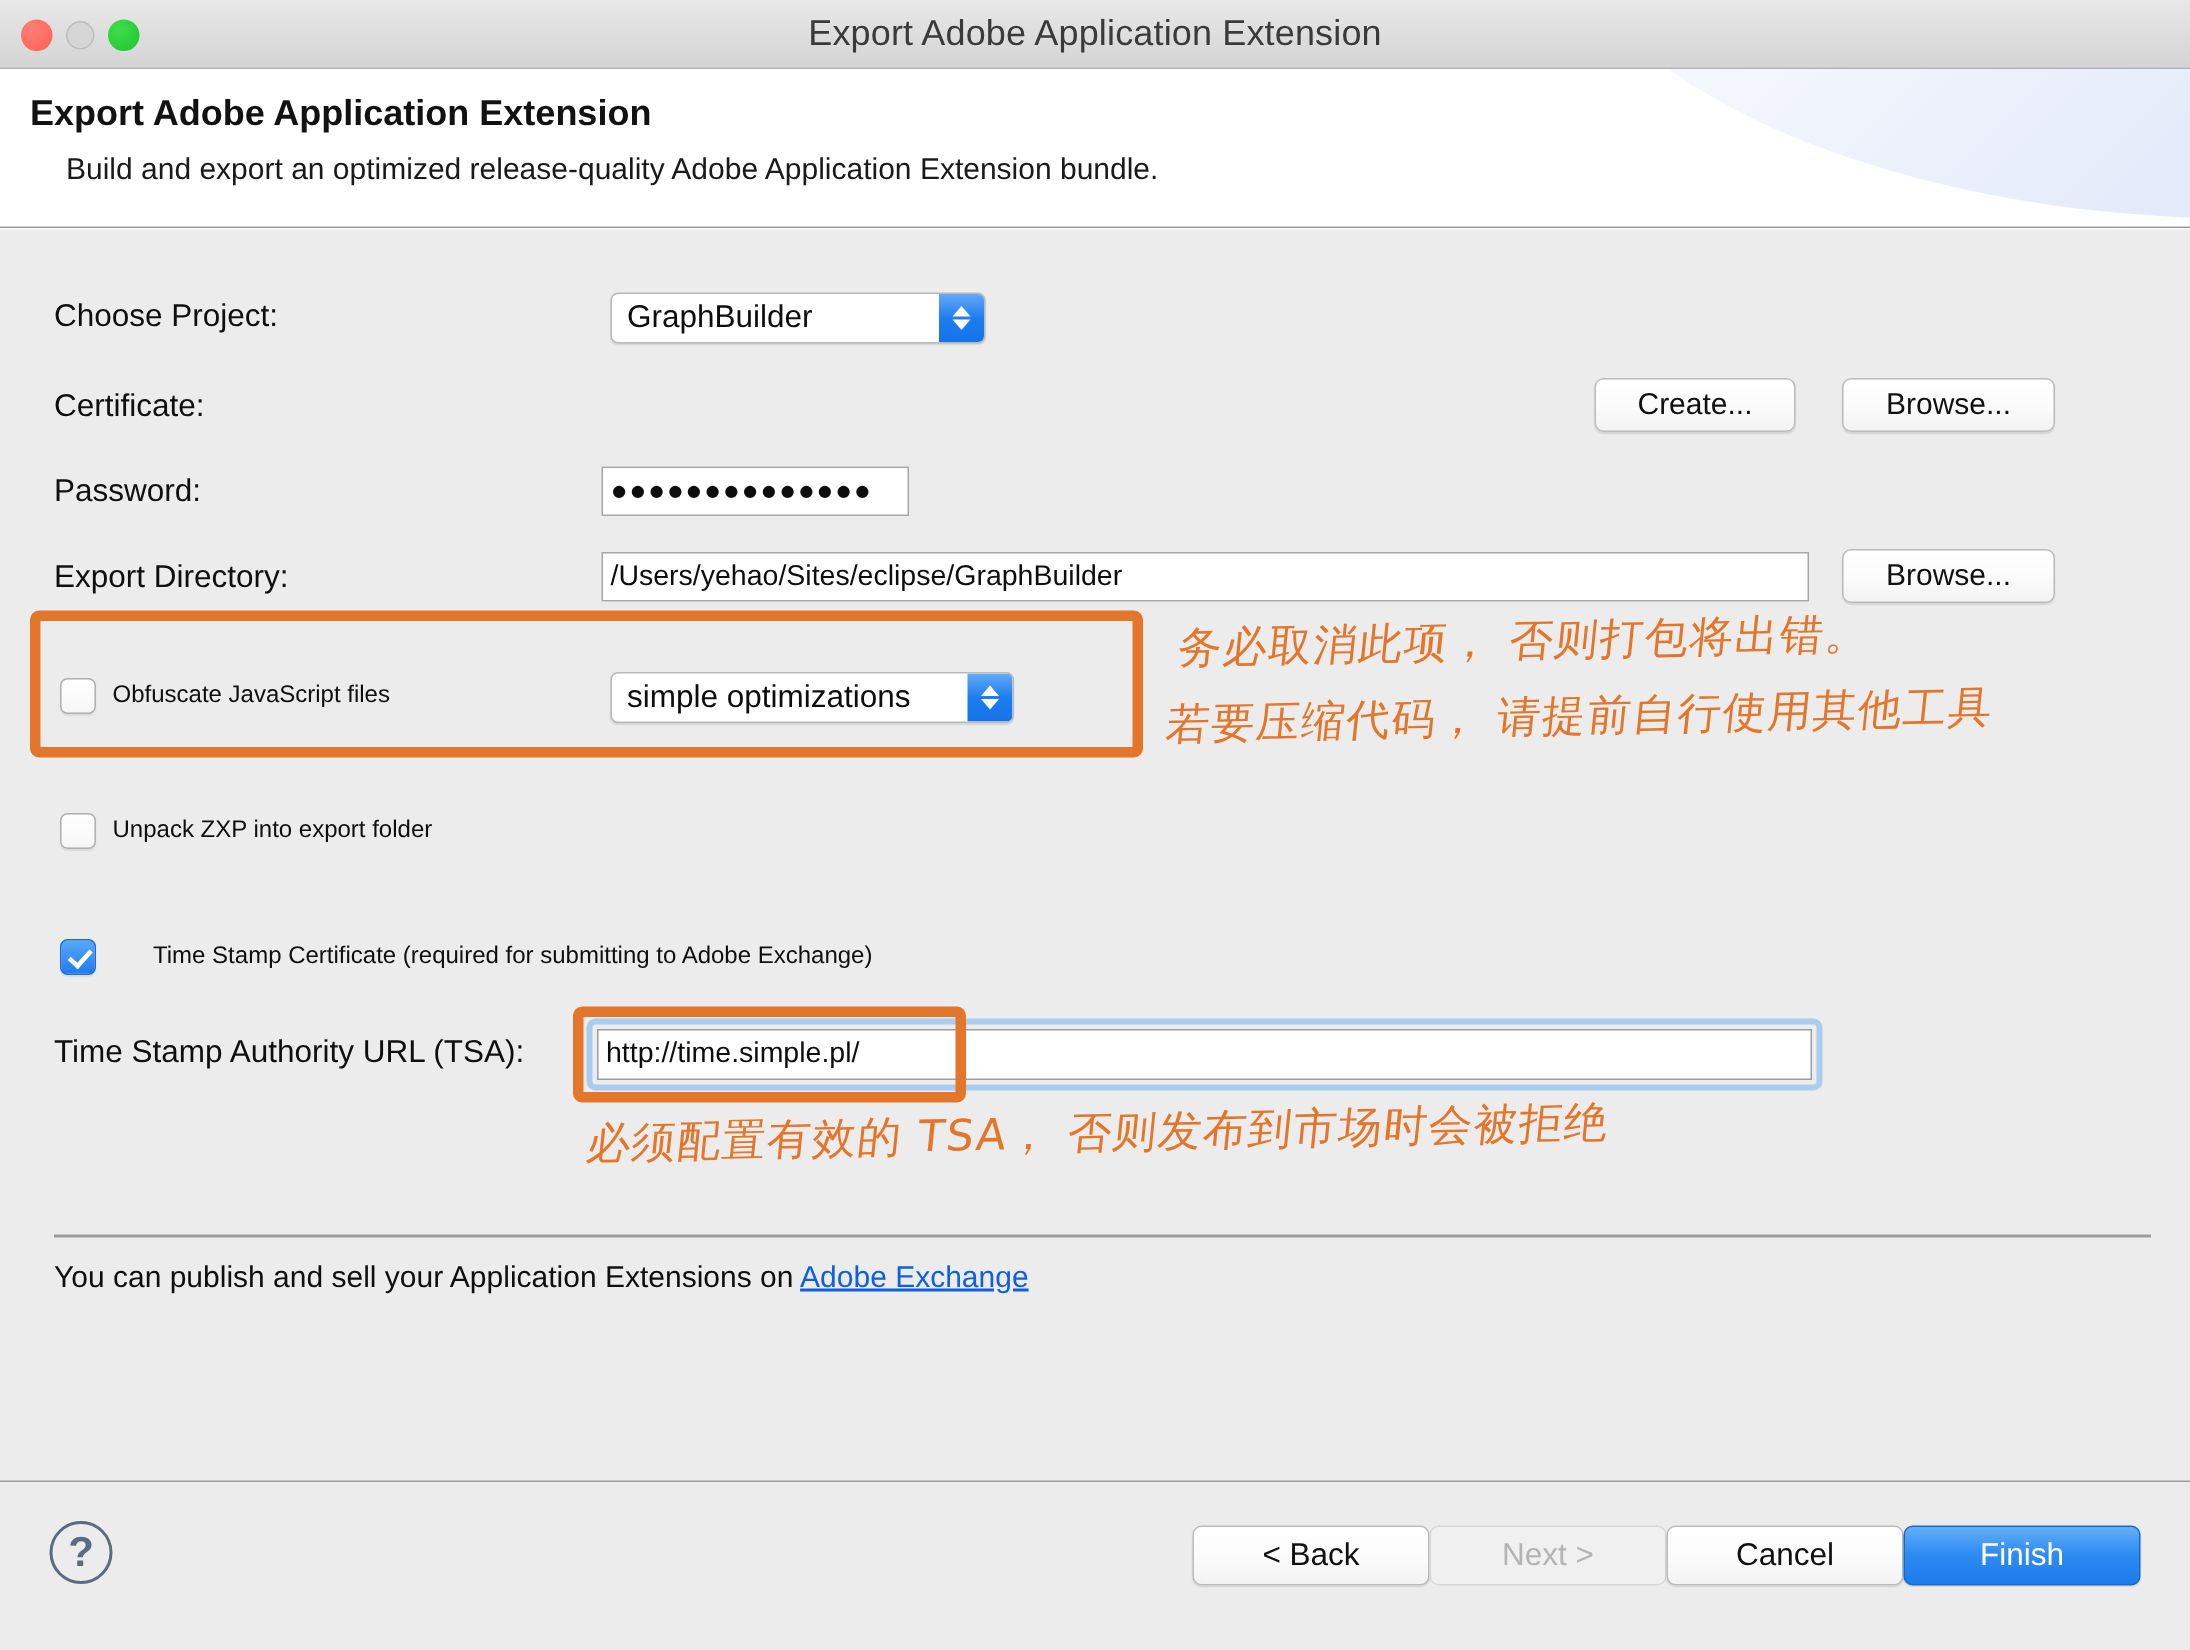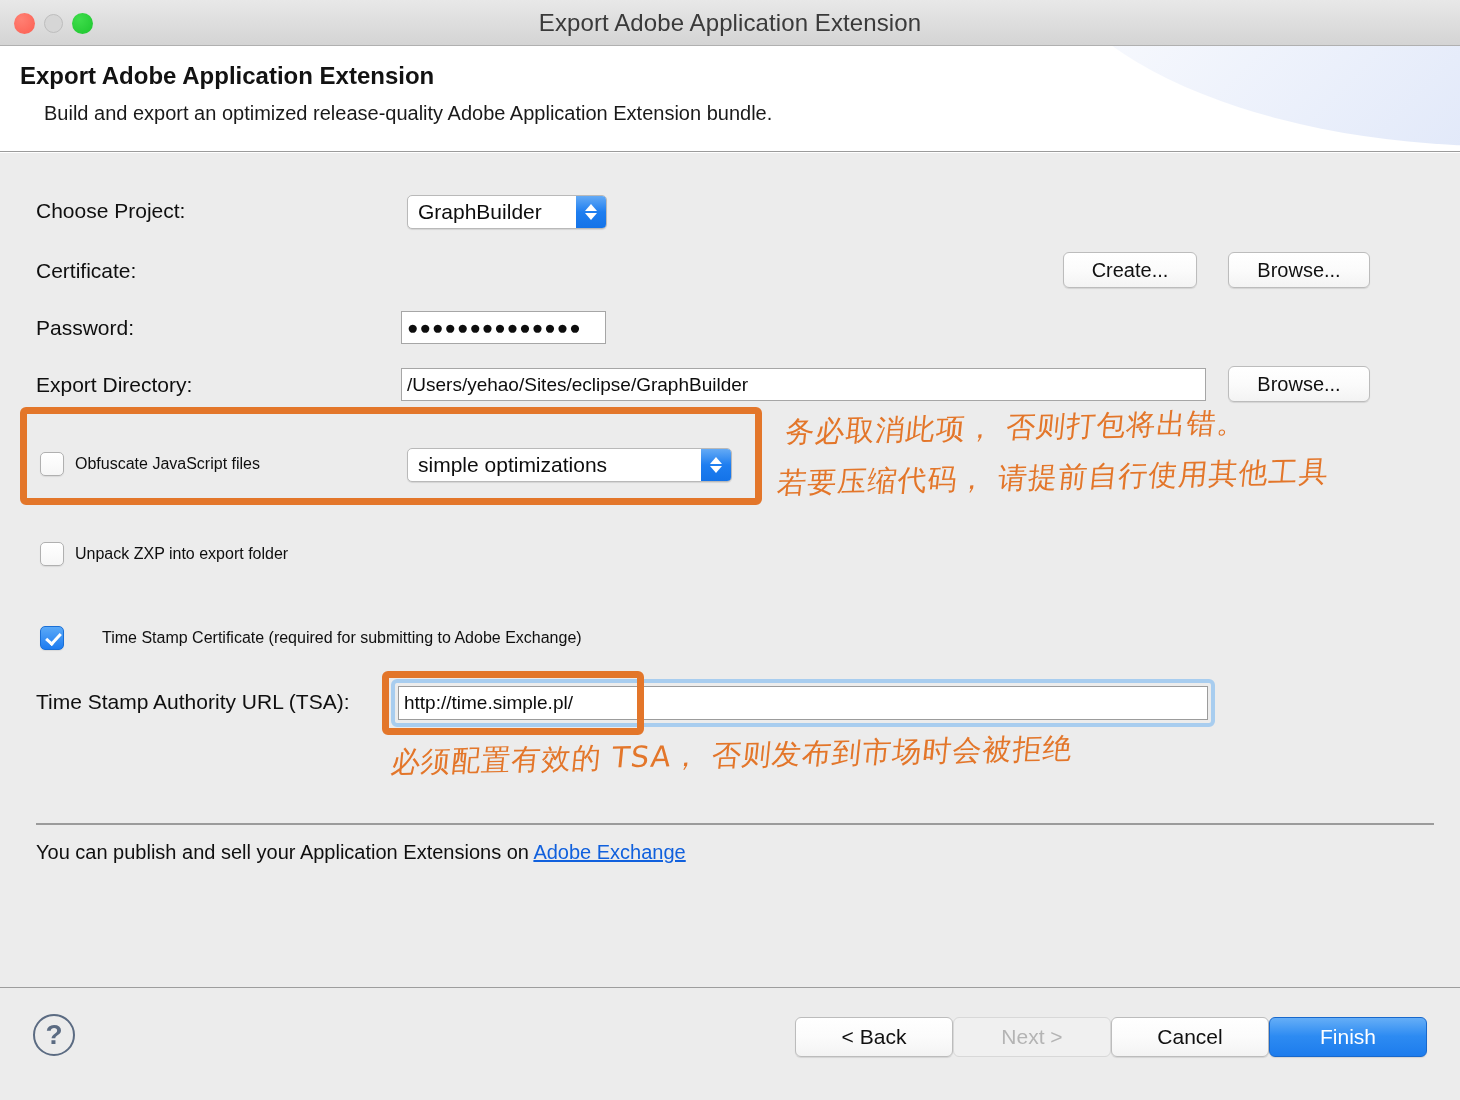--- a/index.html
+++ b/index.html
@@ -272,21 +272,21 @@
     <div class="header-swoosh"></div>
     <div class="header-title">Export Adobe Application Extension</div>
     <div class="header-desc">Build and export an optimized release-quality Adobe Application Extension bundle.</div>
   </div>
 
   <div class="body">
 
     <div class="row" style="left:36px; top:46px;text-align:right;">
       <span class="lbl">Choose Project:</span>
     </div>
-    <div class="combo" style="position:absolute; left:407px; top:42px; width:200px;">
+    <div class="combo" style="position:absolute; left:407px; top:42px; width:250px;">
       <span class="combo-text">GraphBuilder</span>
       <span class="combo-arrow">
         <i class="chev up"></i>
           <i class="chev down"></i>
       </span>
     </div>
 
     <div class="row" style="left:36px; top:106px;">
       <span class="lbl">Certificate:</span>
     </div>
@@ -305,21 +305,21 @@
     </div>
     <div class="tfield" style="position:absolute; left:401px; top:215px; width:805px;">
       <span>/Users/yehao/Sites/eclipse/GraphBuilder</span>
     </div>
     <div class="btn" style="position:absolute; left:1228px; top:213px; width:142px;">Browse...</div>
 
     <div class="cbrow" style="position:absolute; left:40px; top:299px;">
       <span class="cbox"></span>
       <span class="cblabel">Obfuscate JavaScript files</span>
     </div>
-    <div class="combo" style="position:absolute; left:407px; top:295px; width:325px;">
+    <div class="combo" style="position:absolute; left:407px; top:295px; width:269px;">
       <span class="combo-text">simple optimizations</span>
       <span class="combo-arrow">
         <i class="chev up"></i>
           <i class="chev down"></i>
       </span>
     </div>
 
     <div class="anno-box" style="left:20px; top:254px; width:742px; height:98px;"></div>
 
     <div class="anno-text" style="left:786px; top:255px;">务必取消此项， 否则打包将出错。</div>

